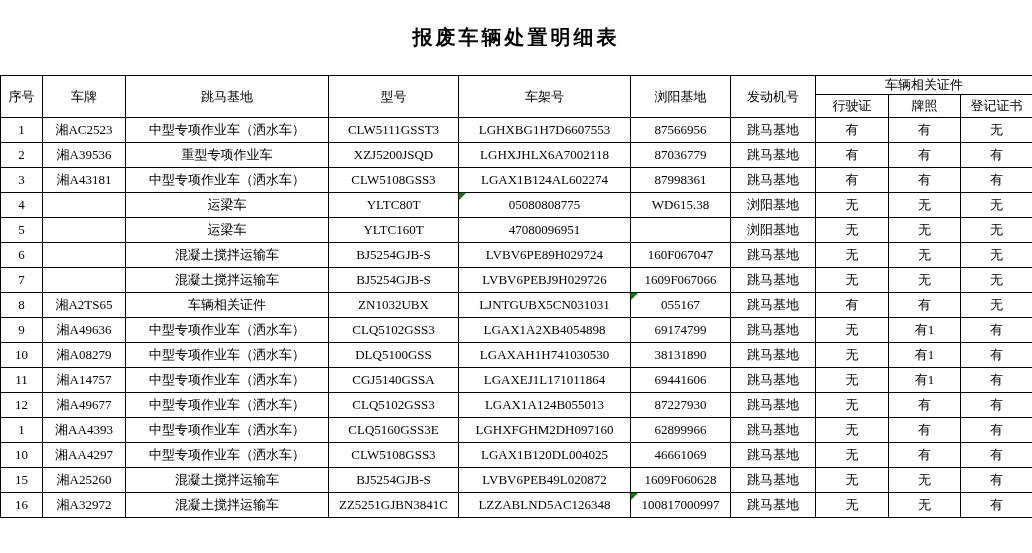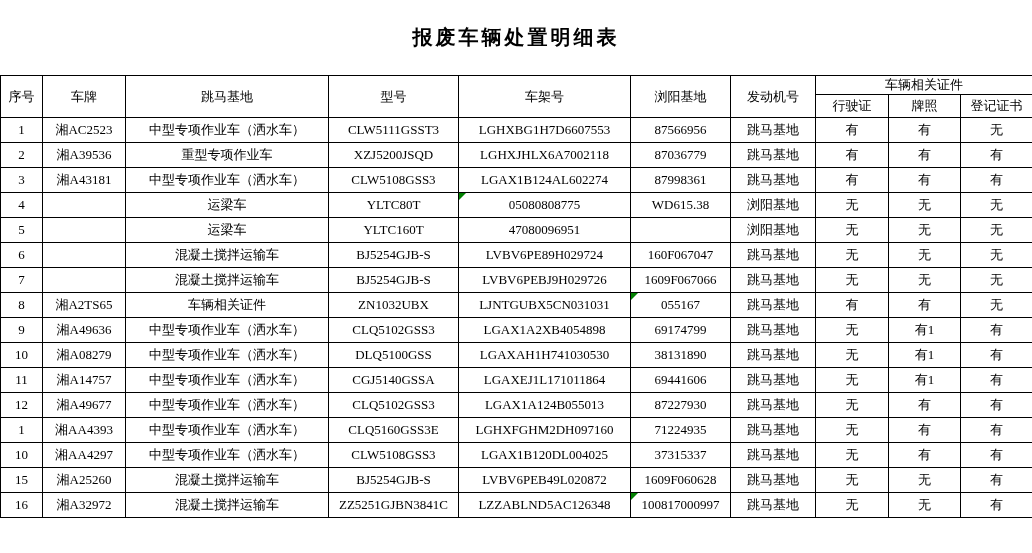--- a/index.html
+++ b/index.html
@@ -235,33 +235,33 @@
           <td>无</td>
           <td>有</td>
           <td>有</td>
         </tr>
         <tr>
           <td>1</td>
           <td>湘AA4393</td>
           <td>中型专项作业车（洒水车）</td>
           <td>CLQ5160GSS3E</td>
           <td>LGHXFGHM2DH097160</td>
-          <td>71224935</td>
+          <td>62899966</td>
           <td>跳马基地</td>
           <td>无</td>
           <td>有</td>
           <td>有</td>
         </tr>
         <tr>
           <td>10</td>
           <td>湘AA4297</td>
           <td>中型专项作业车（洒水车）</td>
           <td>CLW5108GSS3</td>
           <td>LGAX1B120DL004025</td>
-          <td>37315337</td>
+          <td>46661069</td>
           <td>跳马基地</td>
           <td>无</td>
           <td>有</td>
           <td>有</td>
         </tr>
         <tr>
           <td>15</td>
           <td>湘A25260</td>
           <td>混凝土搅拌运输车</td>
           <td>BJ5254GJB-S</td>

